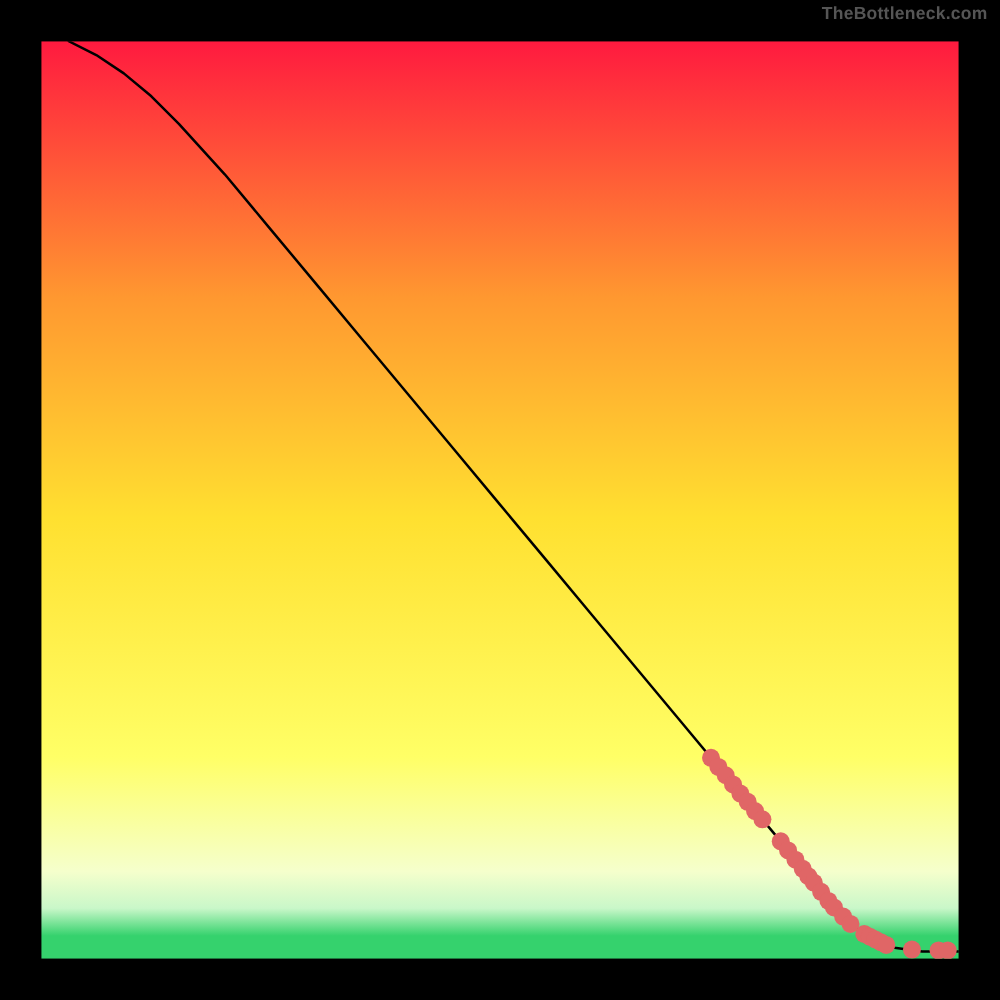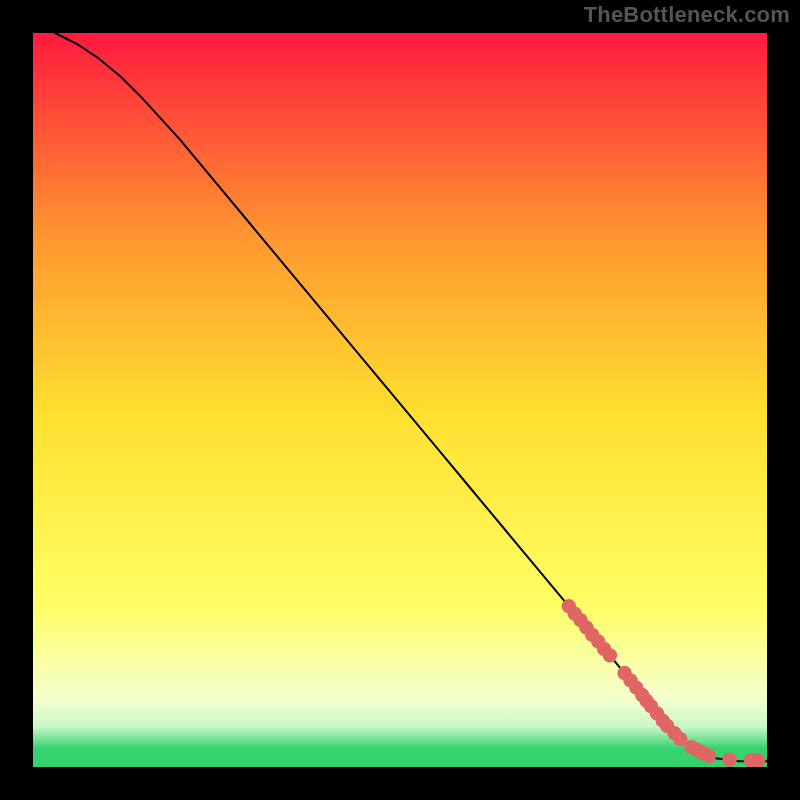--- a/index.html
+++ b/index.html
@@ -15,21 +15,21 @@
     position: relative;
     width: 800px;
     height: 800px;
     background: #000;
   }
   .watermark {
     position: absolute;
     top: 2px;
     right: 10px;
     color: #555;
-    font-size: 22px;
+    font-size: 14px;
     font-weight: 600;
     letter-spacing: 0.2px;
     user-select: none;
   }
   .plot {
     position: absolute;
     left: 33px;
     top: 33px;
     width: 734px;
     height: 734px;

